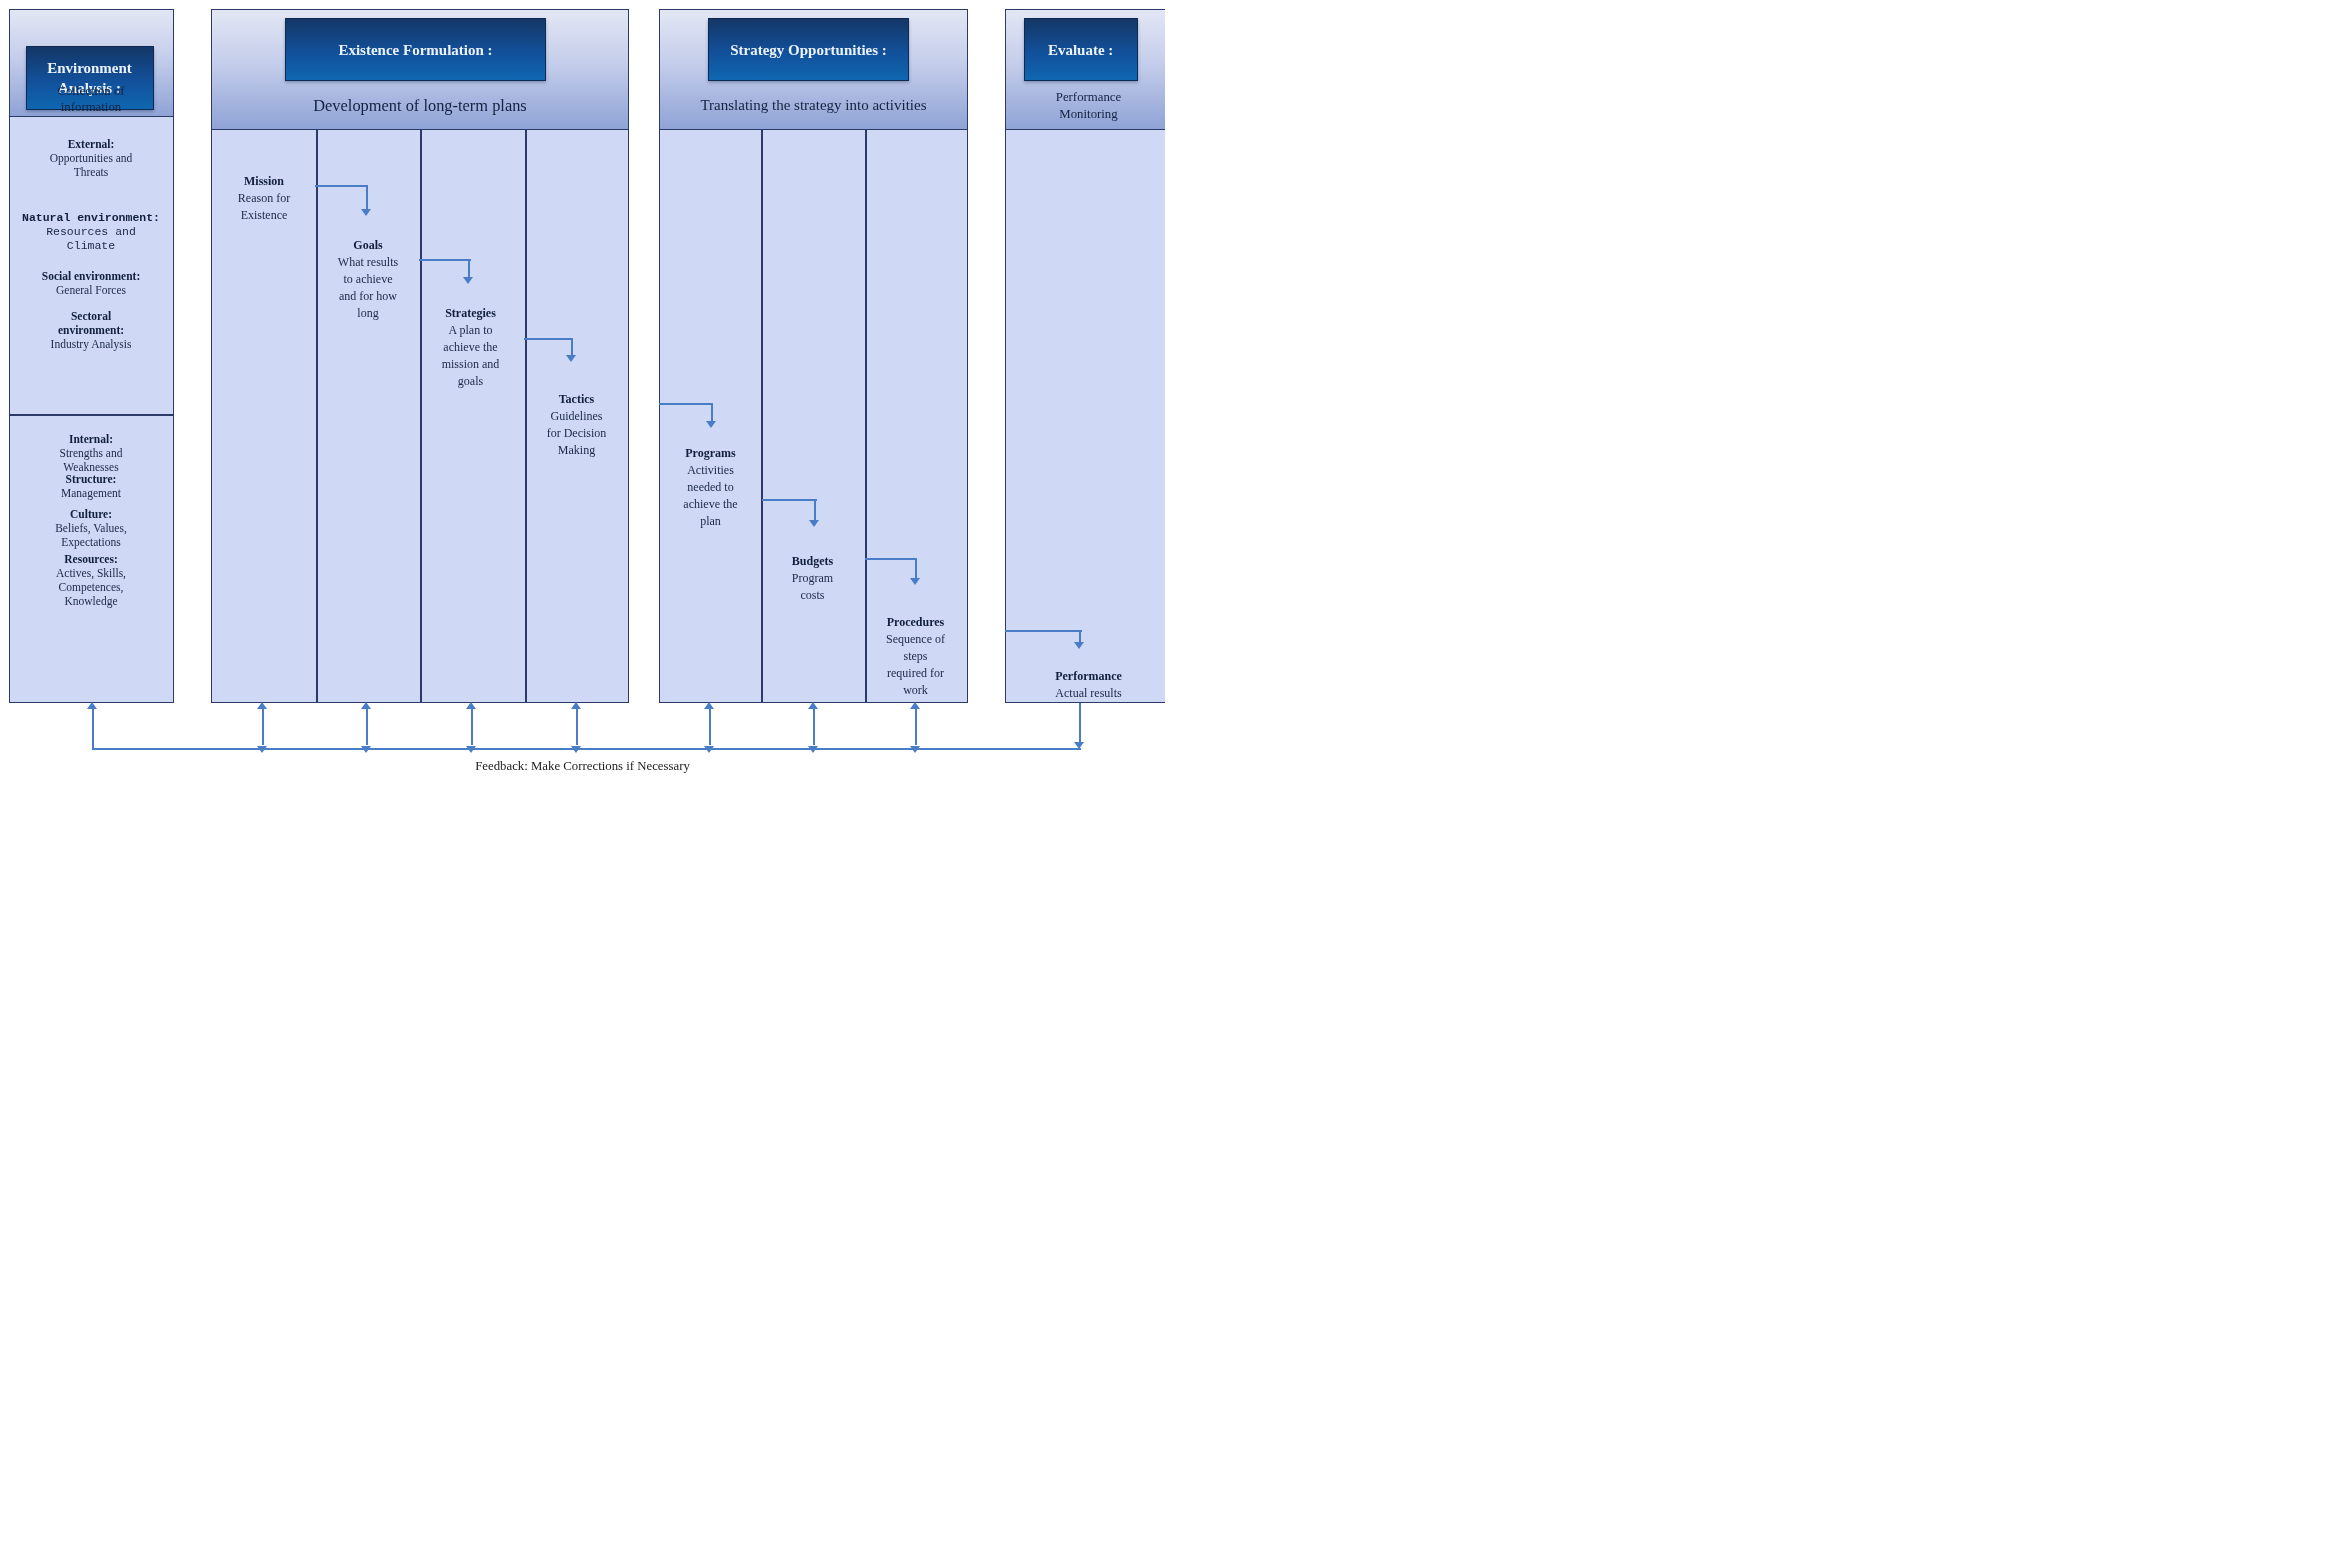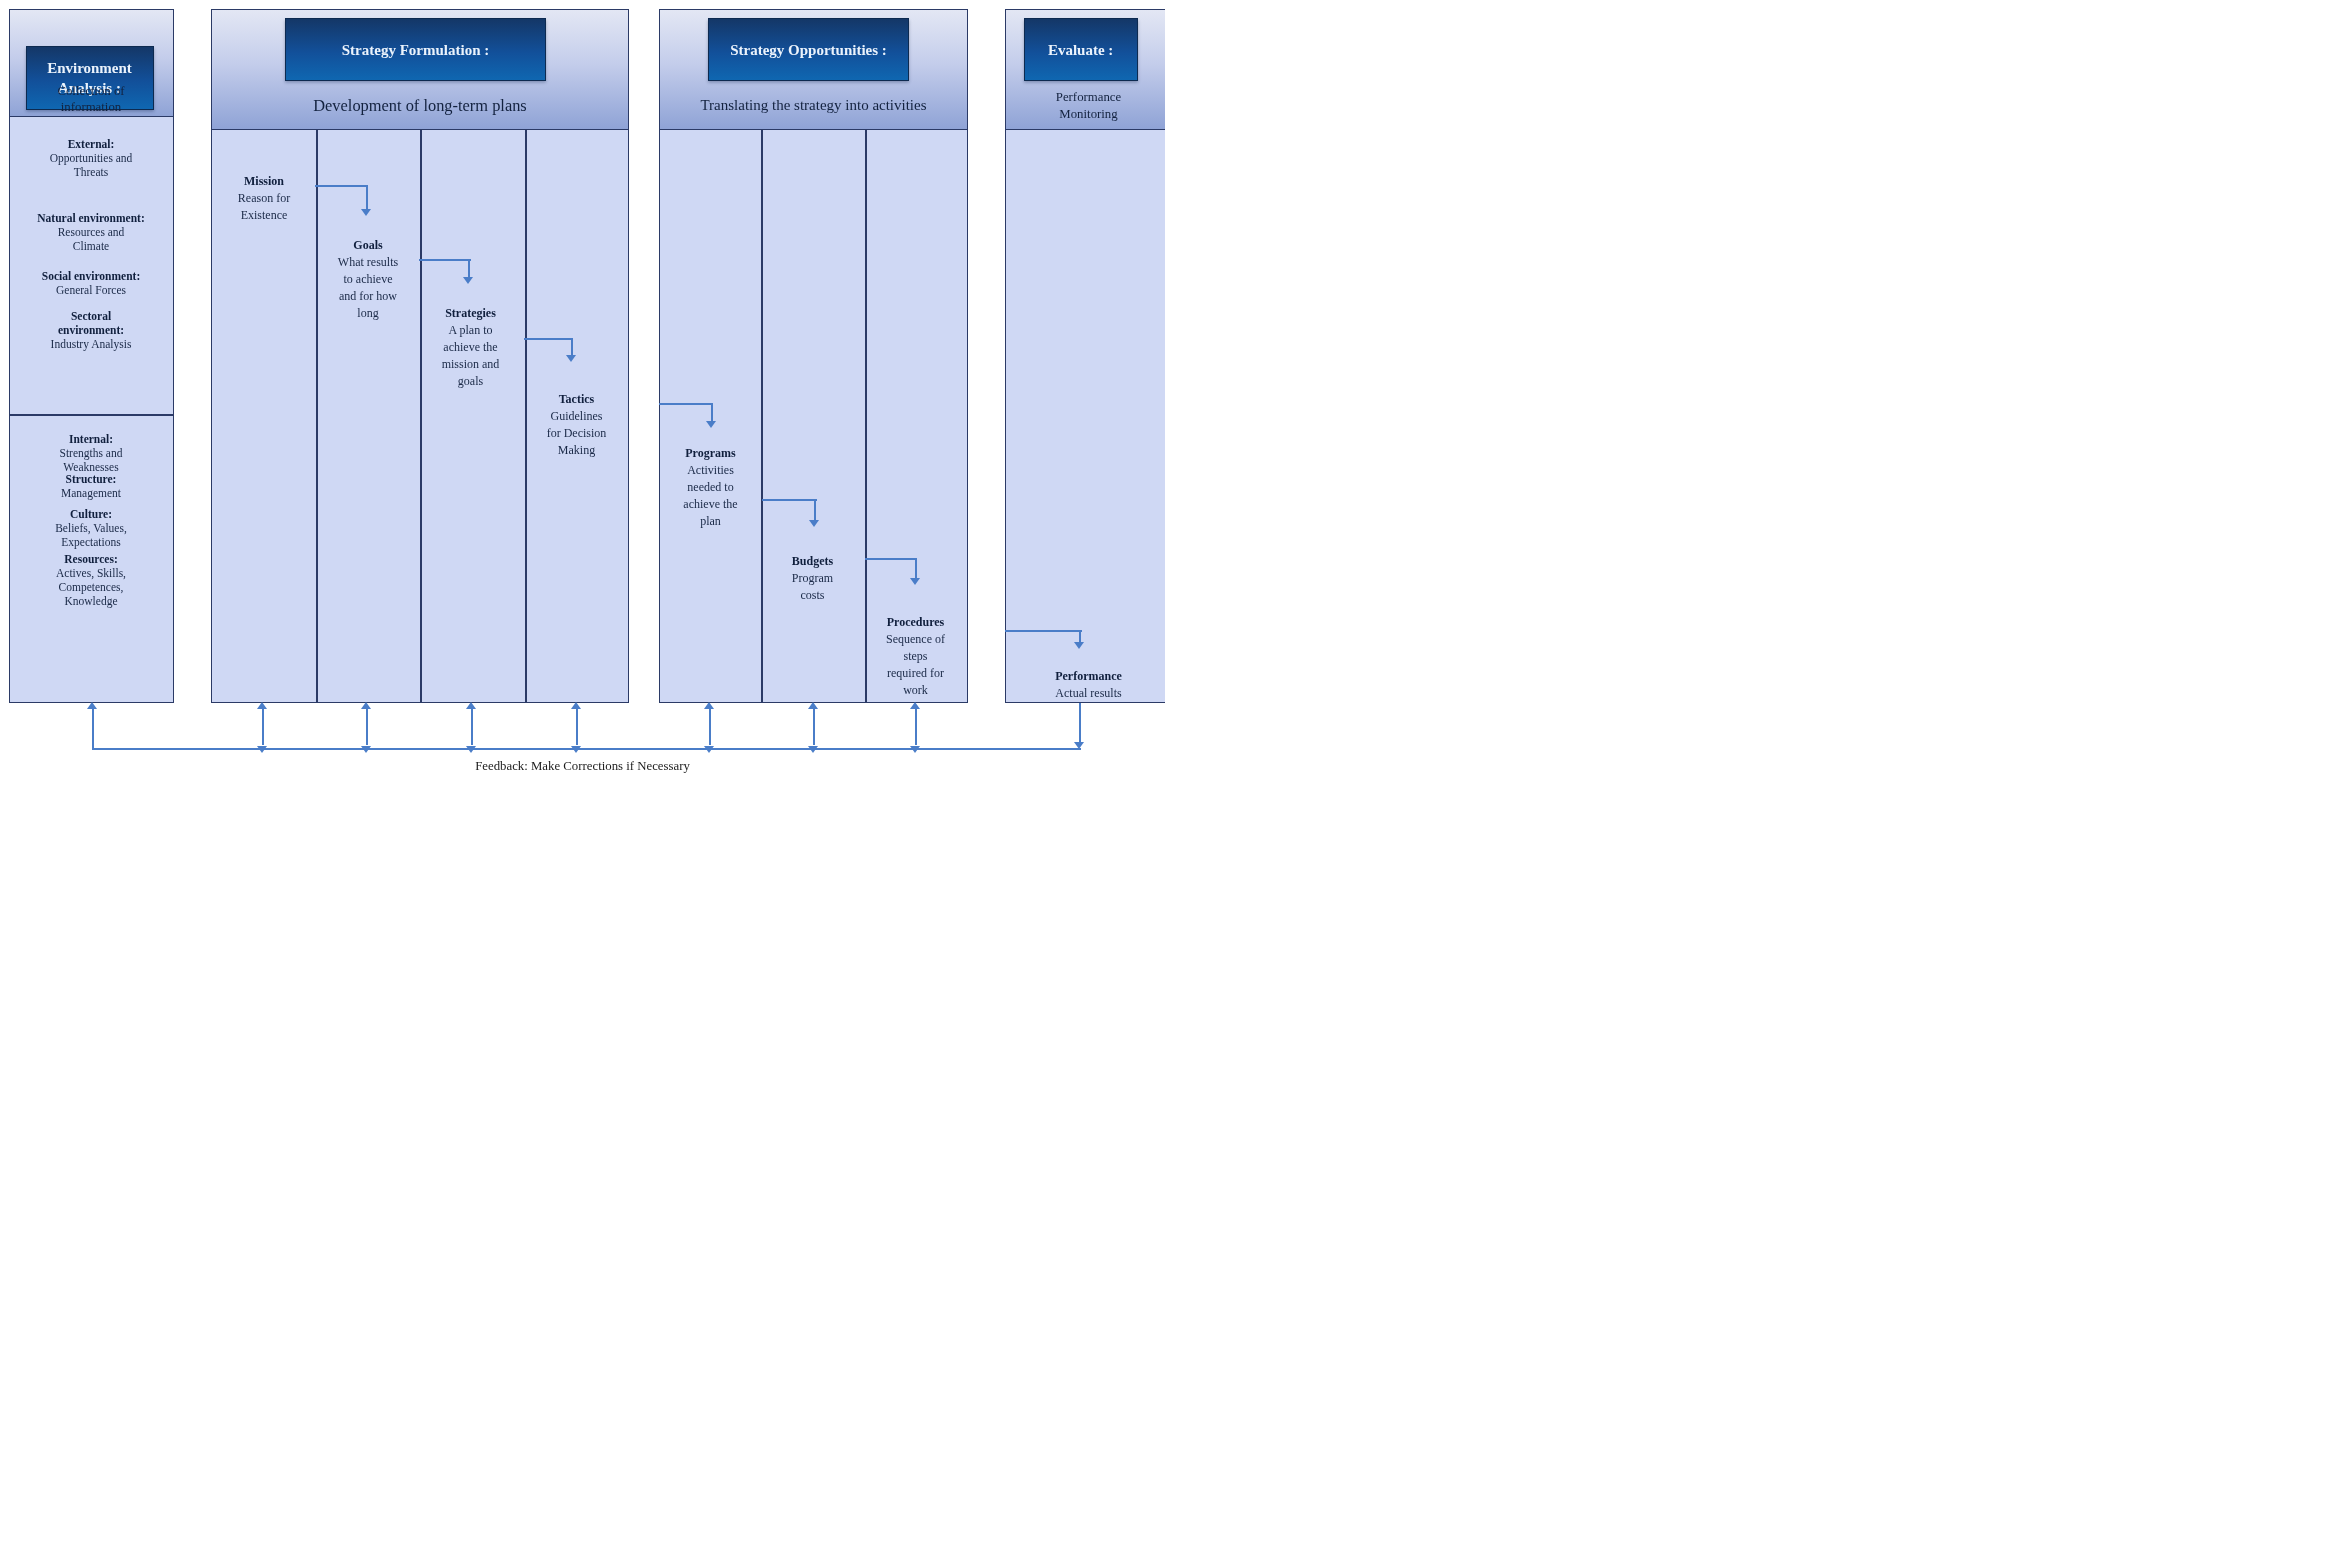--- a/index.html
+++ b/index.html
@@ -55,21 +55,21 @@
     <div class="panel-header" style="height:107px;"></div>
     <div class="tbox" style="left:16px; top:6.7px; width:128px; height:64px;margin-top:29px;">Environment
 Analysis :</div>
     <div class="subtitle sub-2line" style="top:71px; height:36px;">Collection of
 information</div>
 
     <div class="item" style="left:0; width:100%; top:113px;">
       <span class="t">External:</span><span>Opportunities and
 Threats</span>
     </div>
-    <div class="item" style="left:0; width:100%; top:187px;">
+    <div class="item" style="left:0; width:100%; top:187px;font-family:Liberation Mono, monospace;">
       <span class="t">Natural environment:</span><span>Resources and
 Climate</span>
     </div>
     <div class="item" style="left:0; width:100%; top:245px;">
       <span class="t">Social environment:</span><span>General Forces</span>
     </div>
     <div class="item" style="left:0; width:100%; top:285px;">
       <span class="t">Sectoral
 environment:</span><span>Industry Analysis</span>
     </div>
@@ -89,21 +89,21 @@
     </div>
     <div class="item" style="left:0; width:100%; top:528px;">
       <span class="t">Resources:</span><span>Actives, Skills,
 Competences,
 Knowledge</span>
     </div>
   </div>
 
   <div class="panel body2" style="left:211px; width:418px;">
     <div class="panel-header" style="height:120px;"></div>
-    <div class="tbox" style="left:73px; top:8px; width:261px; height:63px;">Strategy Formulation :</div>
+    <div class="tbox" style="left:73px; top:8px; width:261px; height:63px;">Existence Formulation :</div>
     <div class="subtitle sub-1line" style="top:71px; height:49px;">Development of long-term plans</div>
 
     <div class="vline" style="left:104px; top:120px;"></div>
     <div class="vline" style="left:208px; top:120px;"></div>
     <div class="vline" style="left:313px; top:120px;"></div>
 
     <div class="item" style="left:0; width:104px; top:146px;text-align:center;">
       <span class="t">Mission</span><span>Reason for
 Existence</span>
     </div>

